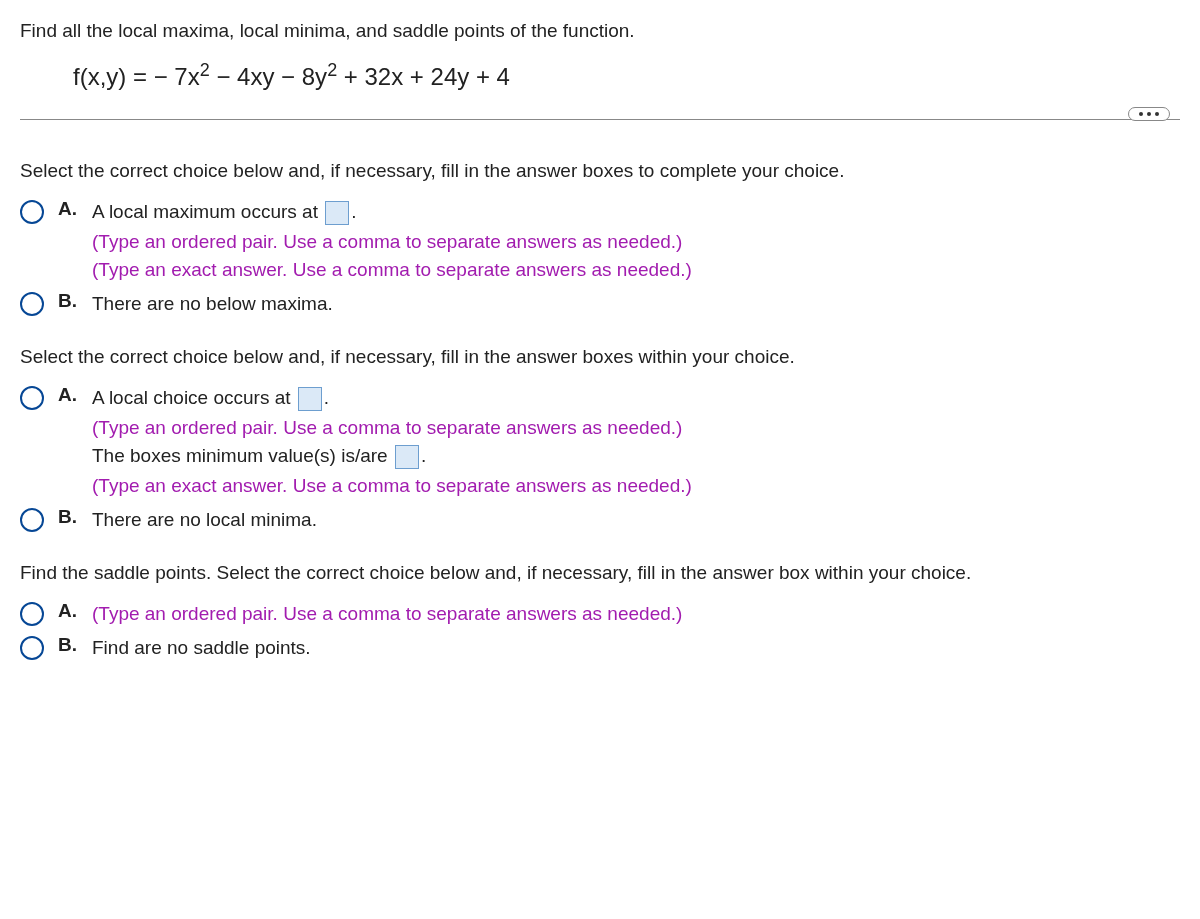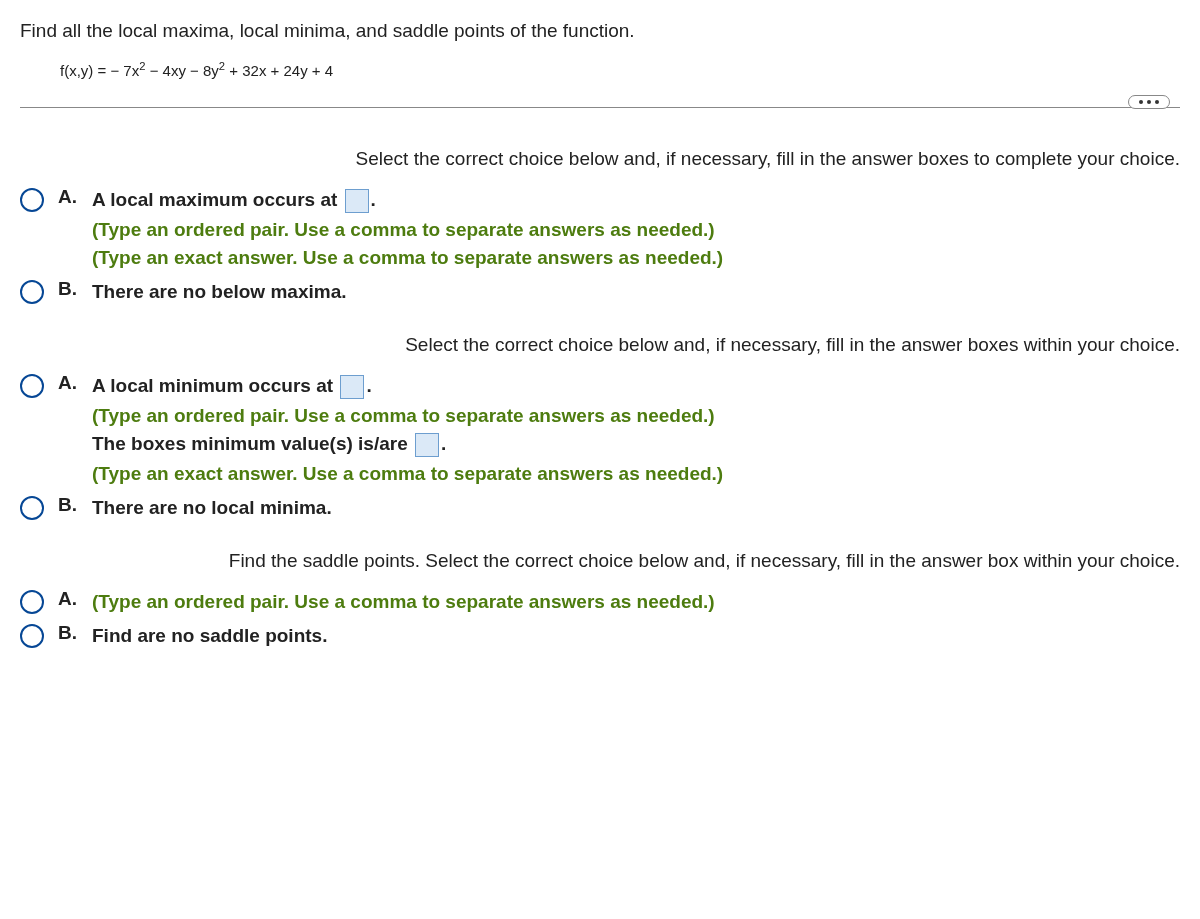--- a/index.html
+++ b/index.html
@@ -4,22 +4,22 @@
 <style>
   body {
     font-family: Arial, sans-serif;
     font-size: 19px;
     color: #222;
     margin: 0;
     padding: 20px;
     background: #fff;
   }
   .function {
-    margin: 18px 0 18px 40px;
-    font-size: 15px;
+    margin: 18px 0 18px 53px;
+    font-size: 24px;
   }
   .sup {
     vertical-align: super;
     font-size: 0.75em;
   }
   .hr-container {
     position: relative;
     margin: 28px 0 40px 0;
   }
   hr {
@@ -39,21 +39,20 @@
     gap: 4px;
   }
   .dot {
     width: 4px;
     height: 4px;
     background: #333;
     border-radius: 50%;
   }
   .prompt {
     margin: 10px 0 16px 0;
-    text-align: right;
   }
   .choice {
     display: flex;
     align-items: flex-start;
     margin: 6px 0 6px 0;
   }
   .radio {
     width: 20px;
     height: 20px;
     border: 2px solid #064795;
@@ -63,27 +62,26 @@
     margin-top: 2px;
   }
   .label {
     font-weight: bold;
     margin-right: 10px;
     flex-shrink: 0;
     width: 24px;
   }
   .choice-body {
     flex: 1;
-    font-weight: bold;
   }
   .line {
     padding: 3px 0;
   }
   .hint {
-    color: #4d7c0f;
+    color: #a21caf;
   }
   .blank {
     display: inline-block;
     width: 22px;
     height: 22px;
     background: #dbe9f7;
     border: 1px solid #6d9ecf;
     vertical-align: middle;
     margin: 0 2px;
   }
@@ -129,21 +127,21 @@
   <div class="choice-body line">There are no below maxima.</div>
 </div>
 
 <div class="prompt section-gap">Select the correct choice below and, if necessary, fill in the answer boxes within your choice.</div>
 
 <div class="choice">
   <span class="radio"></span>
   <span class="label">A.</span>
   <div class="choice-body">
     <div class="line">
-      <span>A local minimum occurs at </span><span class="blank"></span><span>.</span>
+      <span>A local choice occurs at </span><span class="blank"></span><span>.</span>
     </div>
     <div class="line hint">(Type an ordered pair. Use a comma to separate answers as needed.)</div>
     <div class="line">
       <span>The boxes minimum value(s) is/are </span><span class="blank"></span><span>.</span>
     </div>
     <div class="line hint">(Type an exact answer. Use a comma to separate answers as needed.)</div>
   </div>
 </div>
 
 <div class="choice">

